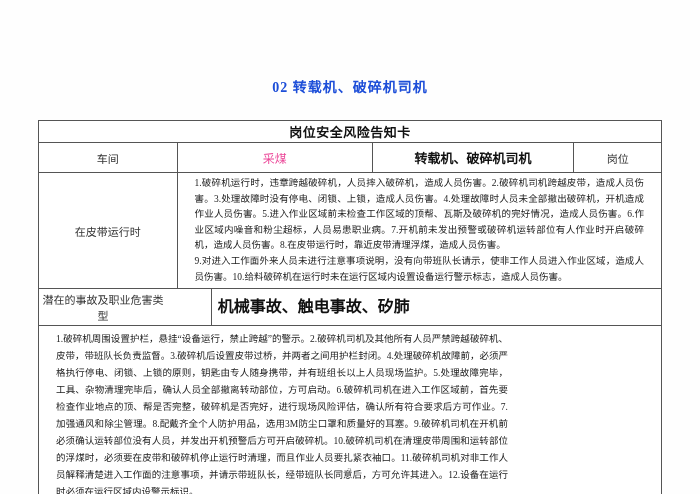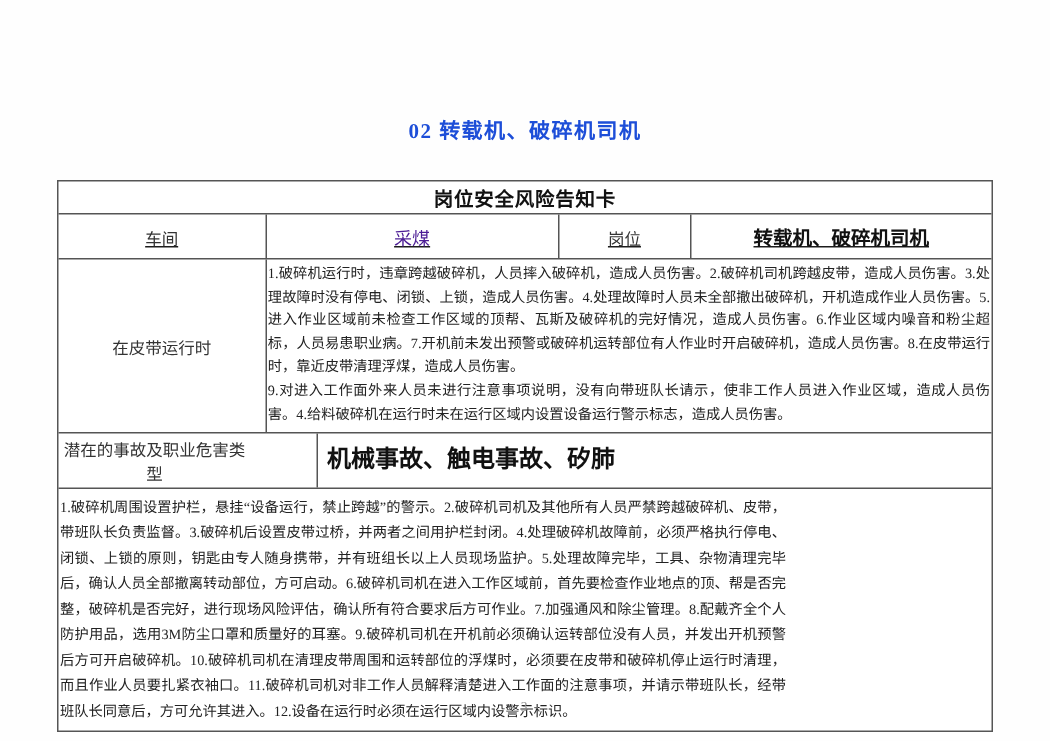--- a/index.html
+++ b/index.html
@@ -47,37 +47,37 @@
   .cell:first-child { border-left: none; }
 
   .card-header {
     height: 21px;
     font-size: 13px;
     font-weight: bold;
     justify-content: center;
     letter-spacing: 0.5px;
     color: #111;
   }
-  .row-info { height: 30px; text-decoration: underline; }
+  .row-info { height: 30px; }
   .c-label-1 { width: 138px; font-size: 11px; color: #333; }
-  .c-value-1 { width: 196px; font-size: 12px; color: #4c1d95; }
+  .c-value-1 { width: 196px; font-size: 12px; color: #ec4899; }
   .c-label-2 { width: 88px;  font-size: 11px; color: #333; }
   .c-value-2 { width: 202px; font-size: 13px; font-weight: bold; color: #111; }
 
   .row-label {
     width: 138px;
     font-size: 11px;
     color: #333;
     padding: 2px 3px;
   }
   .row-content {
     width: 486px;
     display: block;
     text-align: justify;
-    padding: 3px 1px;
+    padding: 3px 17px;
     font-size: 9.5px;
     line-height: 15.6px;
     color: #222;
     font-family: "Liberation Serif", "DejaVu Serif", serif;
   }
   .row-hazards   { min-height: 97px; }
   .row-accident  { min-height: 28px; gap: 44px; }
   .row-accident .row-content {
     display: flex;
     align-items: center;
@@ -108,29 +108,29 @@
 
   <div class="card">
 
     <div class="row">
       <div class="cell card-header" style="width:624px;">岗位安全风险告知卡</div>
     </div>
 
     <div class="row row-info">
       <div class="cell c-label-1">车间</div>
       <div class="cell c-value-1">采煤</div>
+      <div class="cell c-value-2">转载机、破碎机司机</div>
       <div class="cell c-label-2">岗位</div>
-      <div class="cell c-value-2">转载机、破碎机司机</div>
     </div>
 
     <div class="row row-hazards">
       <div class="cell row-label">在皮带运行时</div>
       <div class="cell row-content">
         <p>1.破碎机运行时，违章跨越破碎机，人员摔入破碎机，造成人员伤害。2.破碎机司机跨越皮带，造成人员伤害。3.处理故障时没有停电、闭锁、上锁，造成人员伤害。4.处理故障时人员未全部撤出破碎机，开机造成作业人员伤害。5.进入作业区域前未检查工作区域的顶帮、瓦斯及破碎机的完好情况，造成人员伤害。6.作业区域内噪音和粉尘超标，人员易患职业病。7.开机前未发出预警或破碎机运转部位有人作业时开启破碎机，造成人员伤害。8.在皮带运行时，靠近皮带清理浮煤，造成人员伤害。</p>
-        <p>9.对进入工作面外来人员未进行注意事项说明，没有向带班队长请示，使非工作人员进入作业区域，造成人员伤害。4.给料破碎机在运行时未在运行区域内设置设备运行警示标志，造成人员伤害。</p>
+        <p>9.对进入工作面外来人员未进行注意事项说明，没有向带班队长请示，使非工作人员进入作业区域，造成人员伤害。10.给料破碎机在运行时未在运行区域内设置设备运行警示标志，造成人员伤害。</p>
       </div>
     </div>
 
     <div class="row row-accident">
       <div class="cell row-label">潜在的事故及职业危害类型</div>
       <div class="cell row-content">机械事故、触电事故、矽肺</div>
     </div>
 
     <div class="row row-emergency">
       <div class="cell row-content">1.破碎机周围设置护栏，悬挂“设备运行，禁止跨越”的警示。2.破碎机司机及其他所有人员严禁跨越破碎机、皮带，带班队长负责监督。3.破碎机后设置皮带过桥，并两者之间用护栏封闭。4.处理破碎机故障前，必须严格执行停电、闭锁、上锁的原则，钥匙由专人随身携带，并有班组长以上人员现场监护。5.处理故障完毕，工具、杂物清理完毕后，确认人员全部撤离转动部位，方可启动。6.破碎机司机在进入工作区域前，首先要检查作业地点的顶、帮是否完整，破碎机是否完好，进行现场风险评估，确认所有符合要求后方可作业。7.加强通风和除尘管理。8.配戴齐全个人防护用品，选用3M防尘口罩和质量好的耳塞。9.破碎机司机在开机前必须确认运转部位没有人员，并发出开机预警后方可开启破碎机。10.破碎机司机在清理皮带周围和运转部位的浮煤时，必须要在皮带和破碎机停止运行时清理，而且作业人员要扎紧衣袖口。11.破碎机司机对非工作人员解释清楚进入工作面的注意事项，并请示带班队长，经带班队长同意后，方可允许其进入。12.设备在运行时必须在运行区域内设警示标识。</div>

